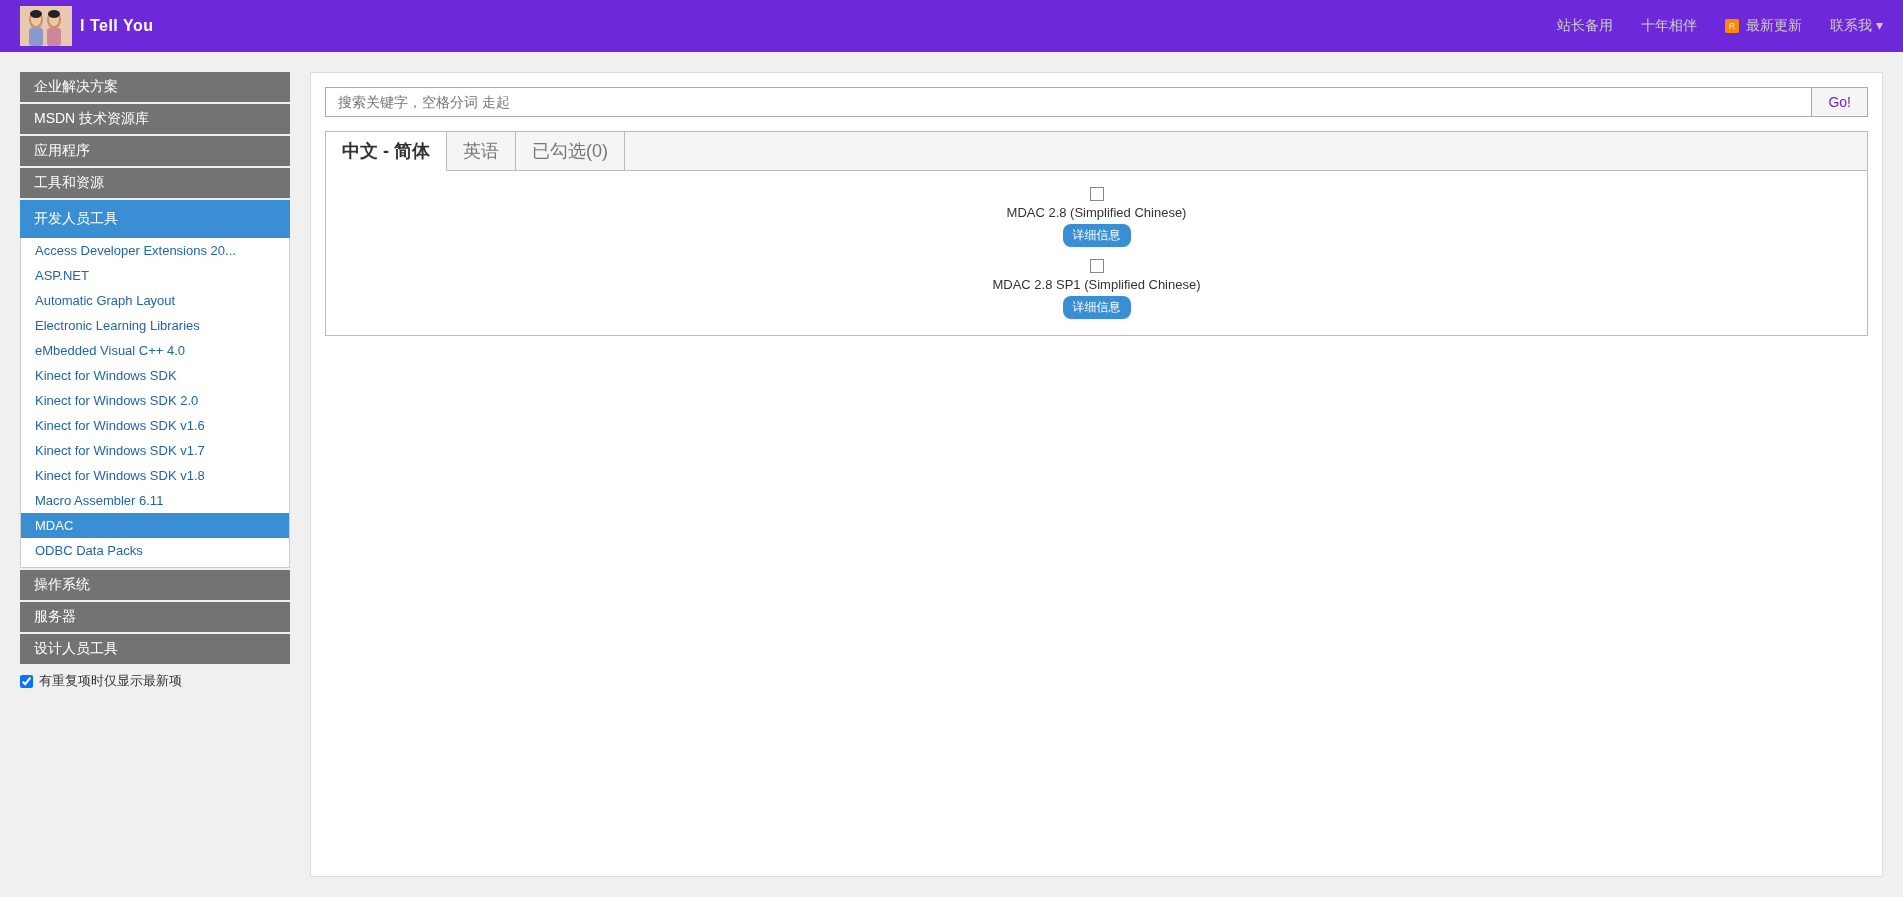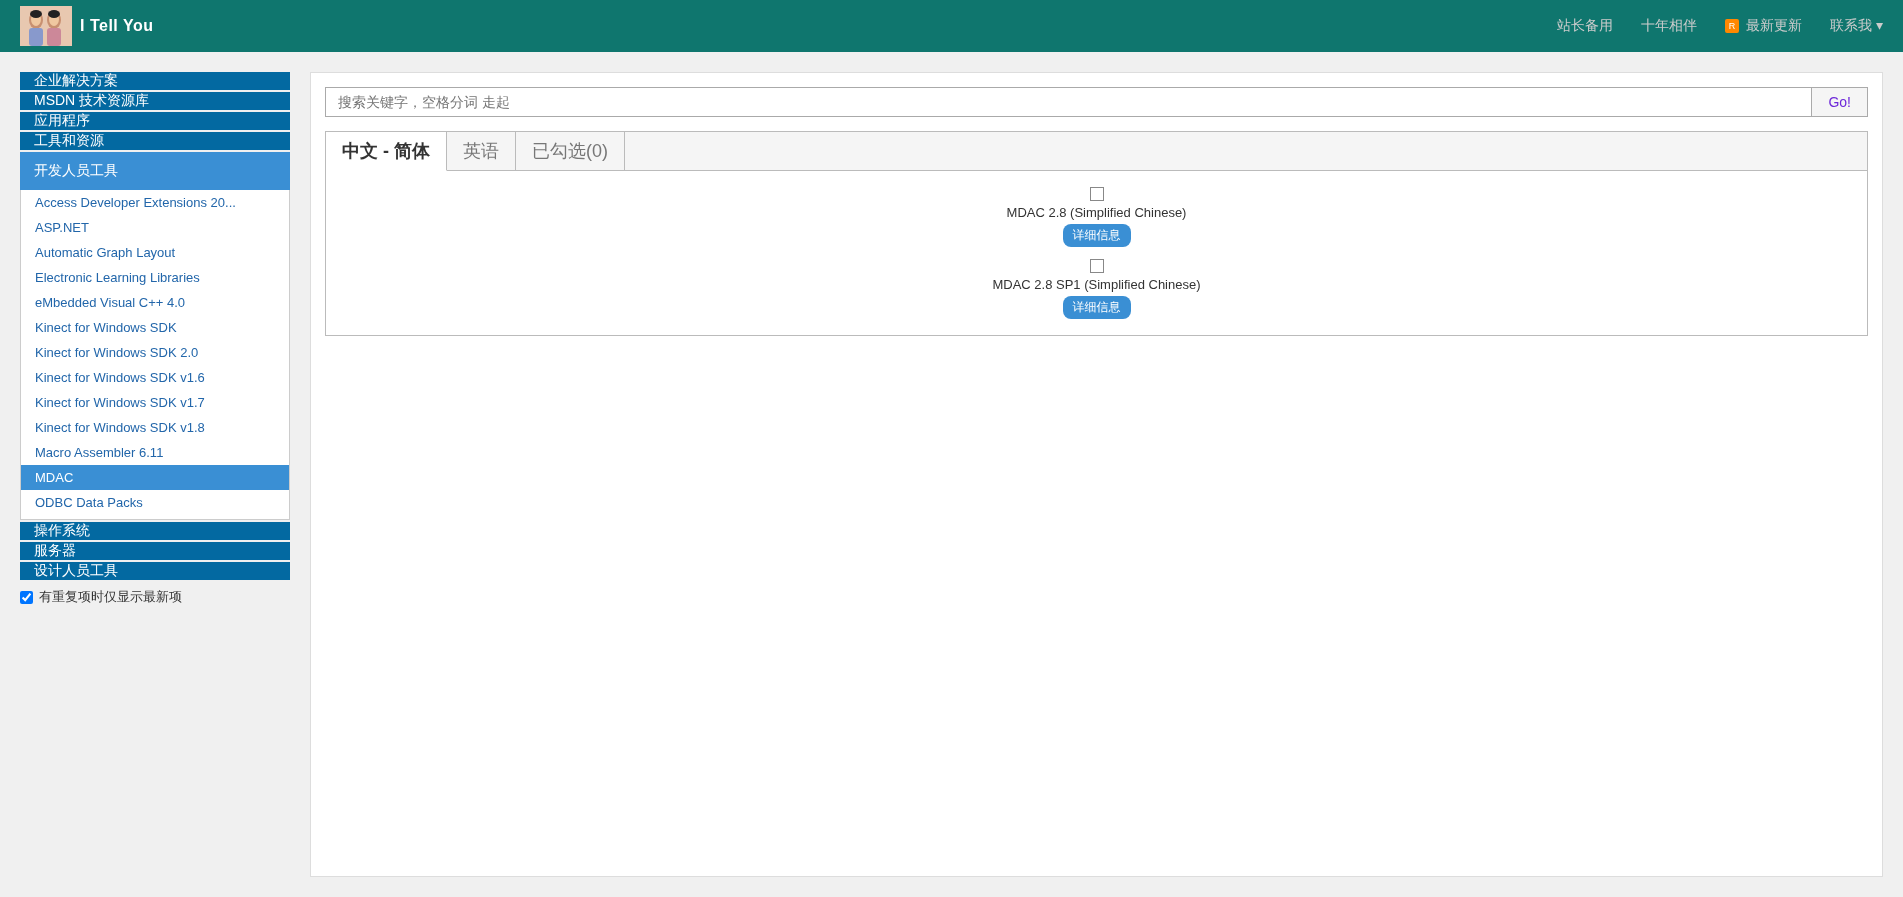--- a/index.html
+++ b/index.html
@@ -1,20 +1,20 @@
 <!DOCTYPE html>
 <html><head>
   <meta charset="utf-8">
   <style>
     * { box-sizing: border-box; margin: 0; padding: 0; }
     body { font-family: "Microsoft YaHei", Arial, sans-serif; font-size: 14px; background: #f0f0f0; min-height: 897px; }
 
     
     .header {
-      background: #0f766e;
+      background: #6d28d9;
       height: 52px;
       display: flex;
       align-items: center;
       padding: 0 20px;
       justify-content: space-between;
     }
     .header-logo {
       display: flex;
       align-items: center;
       gap: 8px;
@@ -58,24 +58,24 @@
     }
 
     
     .sidebar {
       width: 270px;
       flex-shrink: 0;
     }
     .sidebar-btn {
       display: block;
       width: 100%;
-      background: #0369a1;
+      background: #737373;
       color: #fff;
       border: none;
-      padding: 0 14px;
+      padding: 6px 14px;
       text-align: left;
       font-size: 14px;
       font-family: inherit;
       cursor: pointer;
       margin-bottom: 2px;
       font-weight: 500;
     }
 
     
     .dev-tools-header {

